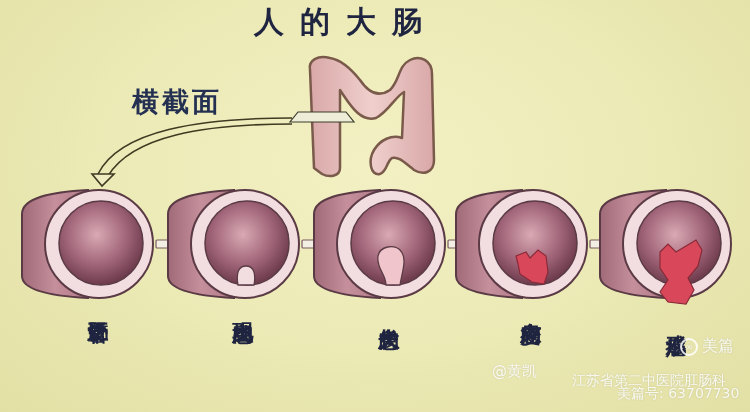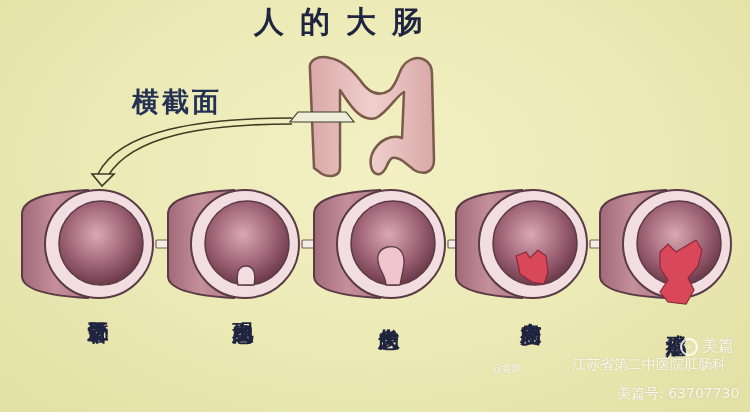--- a/index.html
+++ b/index.html
@@ -33,22 +33,22 @@
       position: absolute; color: rgba(255,255,255,0.85);
       font-family: "DejaVu Sans", sans-serif; white-space: nowrap;
       text-shadow: 0 0 2px rgba(0,0,0,0.15);
     }
     .wm-brand { left: 680px; top: 336px; font-size: 16px; display: flex; align-items: center; gap: 4px; }
     .wm-brand .logo {
       width: 18px; height: 18px; border-radius: 50%;
       border: 2px solid rgba(255,255,255,0.85);
       font-size: 10px; line-height: 14px; text-align: center;
     }
-    .wm-author { left: 492px; top: 362px; font-size: 10px; }
-    .wm-org { left: 572px; top: 356px; font-size: 14px; }
+    .wm-author { left: 492px; top: 362px; font-size: 15px; }
+    .wm-org { left: 572px; top: 372px; font-size: 14px; }
     .wm-id { left: 617px; top: 385px; font-size: 14px; }
   </style>
 </head>
 <body>
 
 <div class="title">人的大肠</div>
 
 <svg class="illus" viewBox="0 0 750 412" xmlns="http://www.w3.org/2000/svg">
   <defs>
     <linearGradient id="tubeSide" x1="0" y1="0" x2="1" y2="0">

